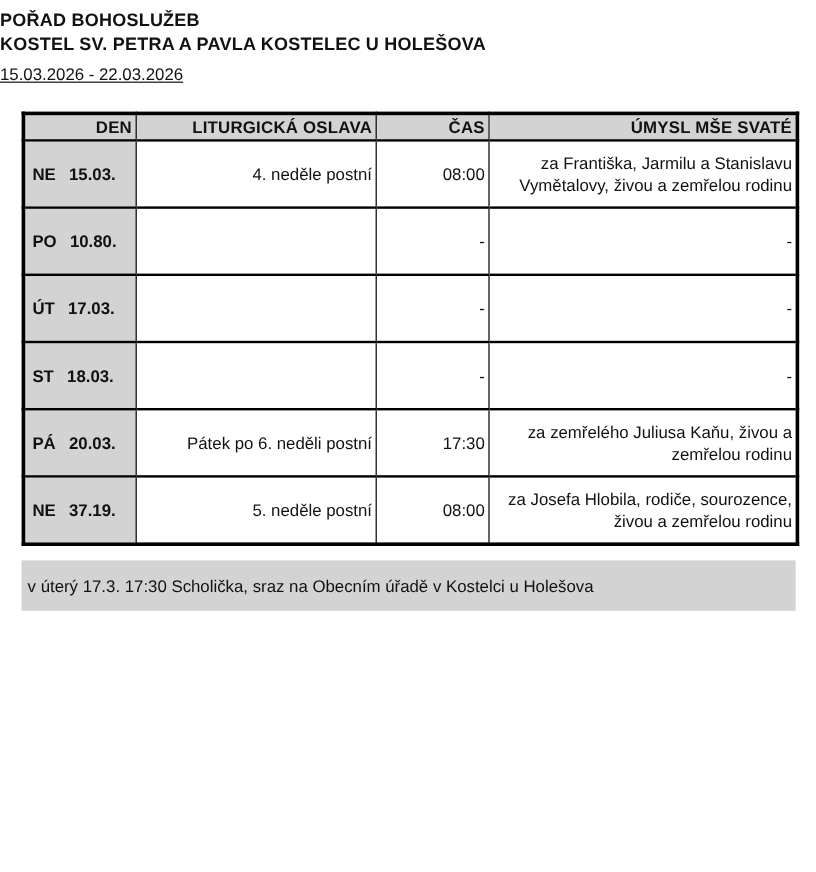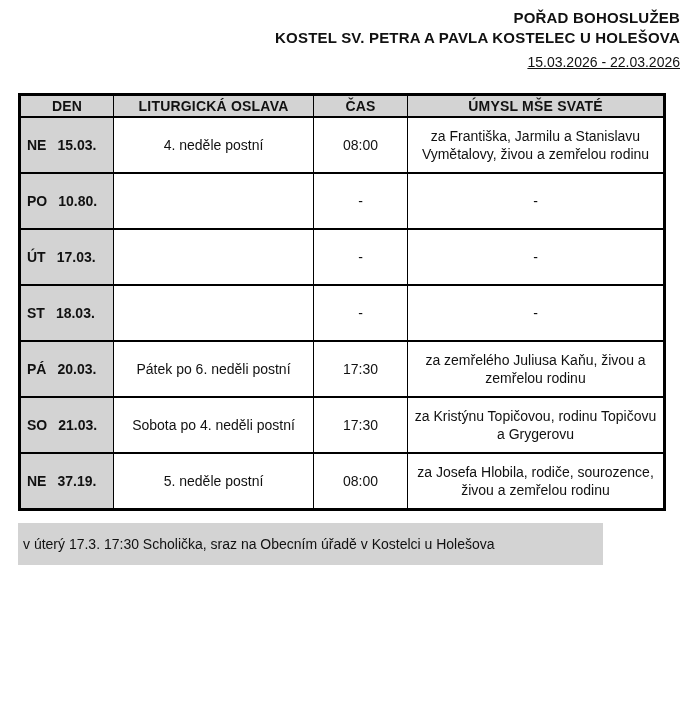--- a/index.html
+++ b/index.html
@@ -7,21 +7,21 @@
     --border-color:#000000;
     --text-color:#111111;
   }
   *{margin:0;padding:0;box-sizing:border-box;}
   html,body{width:680px;height:727px;background:#ffffff;overflow:hidden;}
   body{
     font-family:"Liberation Sans","DejaVu Sans",sans-serif;
     color:var(--text-color);
   }
   .doc-header{
-    text-align:right;
+    text-align:left;
     margin-top:8px;
   }
   .doc-title{
     font-size:15px;
     font-weight:bold;
     line-height:20px;
     letter-spacing:.2px;
   }
   .doc-subtitle{
     font-size:15px;
@@ -43,21 +43,21 @@
     margin:21px 0 0 18px;
     border:3px solid var(--border-color);
   }
   col.c-den{width:94px;}
   col.c-oslava{width:200px;}
   col.c-cas{width:94px;}
   col.c-umysl{width:257px;}
   th,td{
     border:1px solid var(--border-color);
     font-size:14px;
-    text-align:center;
+    text-align:right;
     vertical-align:middle;
     line-height:18px;
     padding:1px 3px;
     overflow:hidden;
   }
   thead th{
     background:var(--gray-bg);
     font-weight:bold;
     height:20px;
     border-bottom:2px solid var(--border-color);
@@ -67,21 +67,21 @@
   tbody tr + tr td{border-top:2px solid var(--border-color);}
   td.day-cell{
     background:var(--gray-bg);
     font-weight:bold;
     text-align:left;
     padding-left:6px;
     white-space:nowrap;
   }
   td.day-cell .date{margin-left:11px;}
   .note-bar{
-    width:585px;
+    width:645px;
     height:42px;
     margin:12px 0 0 18px;
     background:var(--gray-bg);
     display:flex;
     align-items:center;
     font-size:14px;
     padding-left:5px;
   }
 </style>
 </head>
@@ -138,26 +138,20 @@
   </tr>
 
 
   <tr>
     <td class="day-cell"><span class="day">PÁ</span><span class="date">20.03.</span></td>
     <td class="celebration-cell">Pátek po 6. neděli postní</td>
     <td class="time-cell">17:30</td>
     <td class="intention-cell">za zemřelého Juliusa Kaňu, živou a zemřelou rodinu</td>
   </tr>
 
-  <tr>
-    <td class="day-cell"><span class="day">SO</span><span class="date">21.03.</span></td>
-    <td class="celebration-cell">Sobota po 4. neděli postní</td>
-    <td class="time-cell">17:30</td>
-    <td class="intention-cell">za Kristýnu Topičovou, rodinu Topičovu a Grygerovu</td>
-  </tr>
 
   <tr>
     <td class="day-cell"><span class="day">NE</span><span class="date">37.19.</span></td>
     <td class="celebration-cell">5. neděle postní</td>
     <td class="time-cell">08:00</td>
     <td class="intention-cell">za Josefa Hlobila, rodiče, sourozence, živou a zemřelou rodinu</td>
   </tr>
 </tbody>
 </table>
 

